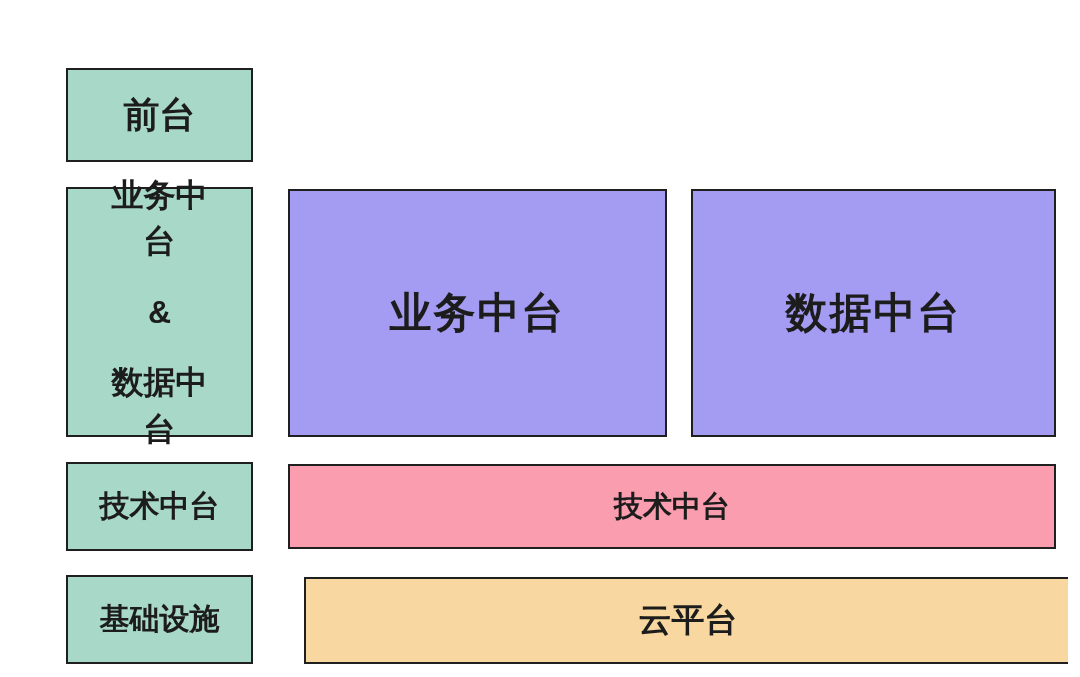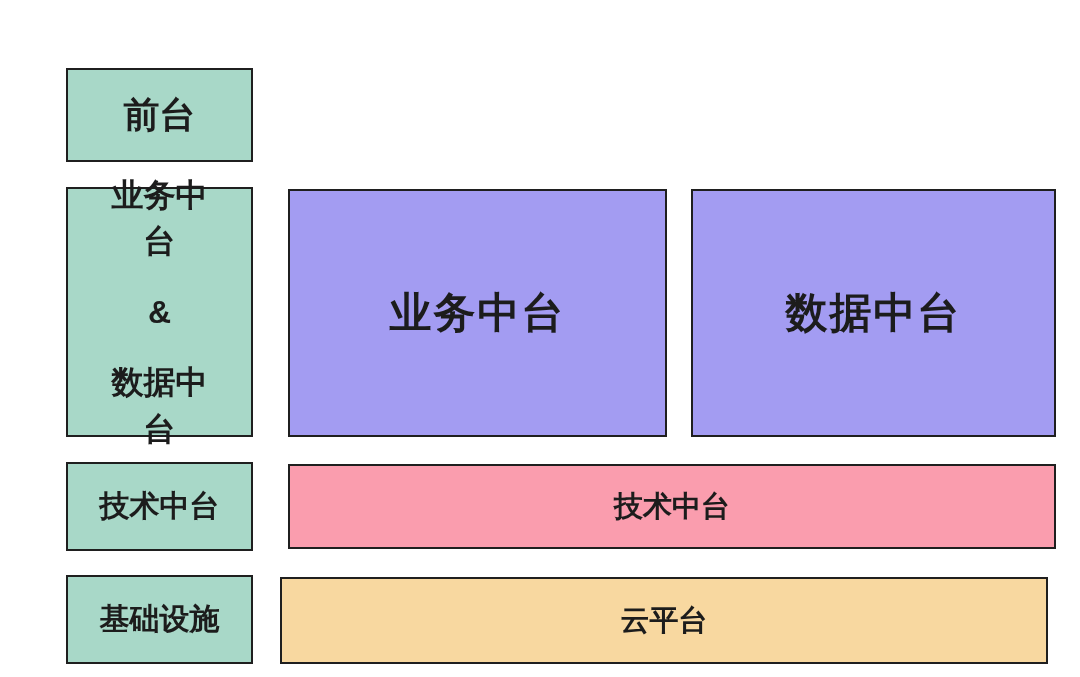--- a/index.html
+++ b/index.html
@@ -29,21 +29,21 @@
   .left-front   { left: 42px;  top: 44px;  width: 187px; height: 94px;  background: var(--teal); font-size: 36px; }
   .left-middle  { left: 42px;  top: 163px; width: 187px; height: 250px; background: var(--teal); font-size: 32px; line-height: 1.45; }
   .left-tech    { left: 42px;  top: 438px; width: 187px; height: 89px;  background: var(--teal); font-size: 30px; }
   .left-infra   { left: 42px;  top: 551px; width: 187px; height: 89px;  background: var(--teal); font-size: 30px; }
   
   .apps-box     { left: 264px; top: 47px;  width: 768px; height: 90px;  background: var(--blue);
                   justify-content: space-around; padding: 0 28px; font-size: 27px; }
   .business-box { left: 264px; top: 165px; width: 379px; height: 248px; background: var(--purple); font-size: 42px; letter-spacing: 2px; }
   .data-box     { left: 667px; top: 165px; width: 365px; height: 248px; background: var(--purple); font-size: 42px; letter-spacing: 2px; }
   .tech-box     { left: 264px; top: 440px; width: 768px; height: 85px;  background: var(--pink); font-size: 29px; }
-  .cloud-box    { left: 256px; top: 553px; width: 768px; height: 87px;  background: var(--tan);  font-size: 29px; }
+  .cloud-box    { left: 280px; top: 553px; width: 768px; height: 87px;  background: var(--tan);  font-size: 33px; }
   .app-label { white-space: nowrap; }
 </style>
 </head>
 <body>
 
 <div class="canvas">
 
   <div class="box left-front">前台</div>
 
   <div class="box left-middle">

